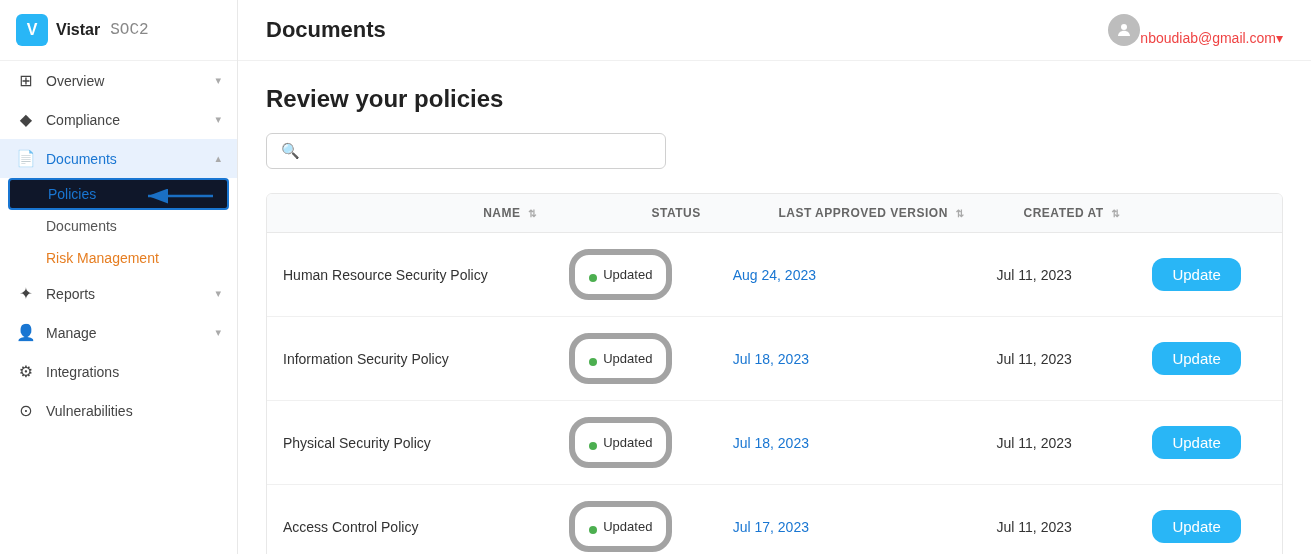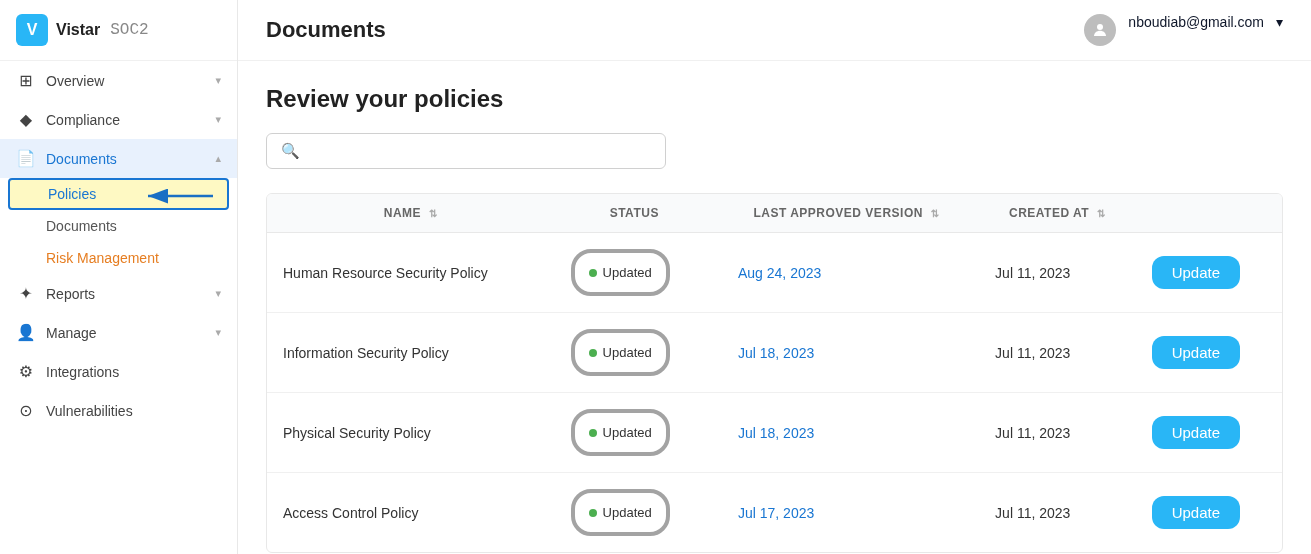--- a/index.html
+++ b/index.html
@@ -49,21 +49,21 @@
 
     .nav-sub-item {
       padding: 8px 16px 8px 46px;
       font-size: 14px;
       color: #555;
       cursor: pointer;
     }
     .nav-sub-item.active-sub {
       color: #1976d2;
       font-weight: 500;
-      background: #fef9c3;
+      background: #0f172a;
       border: 2px solid #1976d2;
       border-radius: 4px;
       margin: 0 8px;
       padding: 6px 12px 6px 38px;
     }
     .nav-sub-item.risk { color: #e67e22; }
 
     
     .main {
       flex: 1;
@@ -78,22 +78,22 @@
     .header {
       display: flex;
       align-items: center;
       justify-content: space-between;
       padding: 14px 28px;
       border-bottom: 1px solid #f0f0f0;
       background: #fff;
     }
     .header-title { font-size: 22px; font-weight: 600; color: #222; }
     .header-user {
-      display: flex; align-items: flex-start; gap: 12px;
-      cursor: pointer; color: #0f172a; font-size: 14px;
+      display: flex; align-items: flex-end; gap: 0;
+      cursor: pointer; color: #ef4444; font-size: 14px;
     }
     .avatar-circle {
       width: 32px; height: 32px;
       background: #bdbdbd;
       border-radius: 50%;
       display: flex; align-items: center; justify-content: center;
       color: white; font-size: 16px;
     }
 
     
@@ -131,57 +131,57 @@
     
     .table-container {
       border: 1px solid #e8e8e8;
       border-radius: 6px;
       overflow: hidden;
     }
     table { width: 100%; border-collapse: collapse; }
     thead tr { background: #f9fafb; }
     th {
       padding: 12px 16px;
-      text-align: center;
+      text-align: right;
       font-size: 12px;
       font-weight: 600;
       color: #666;
       letter-spacing: 0.5px;
       text-transform: uppercase;
       border-bottom: 1px solid #e8e8e8;
     }
     th.sortable { cursor: pointer; }
     th .sort-icon { margin-left: 4px; color: #aaa; font-size: 10px; }
     td {
       padding: 16px 16px;
       font-size: 14px;
       color: #333;
       border-bottom: 1px solid #f0f0f0;
       vertical-align: middle;
     }
     tr:last-child td { border-bottom: none; }
 
     .status-badge {
       display: inline-flex;
-      align-items: center;
+      align-items: flex-end;
       gap: 6px;
       padding: 12px 14px;
-      border: 4px solid #a3a3a3;
+      border: 6px solid #a3a3a3;
       border-radius: 20px;
       font-size: 13px;
       color: #333;
       background: #fff;
     }
     .status-dot {
       width: 8px; height: 8px;
       border-radius: 50%;
       background: #4caf50;
     }
 
-    .date-highlight { color: #1976d2; font-weight: 500; margin-left: 8px; }
+    .date-highlight { color: #1976d2; font-weight: 500; }
 
     .update-btn {
       background: #29b6f6;
       color: white;
       border: none;
       border-radius: 12px;
       padding: 8px 20px;
       font-size: 15px;
       font-weight: 500;
       cursor: pointer;

